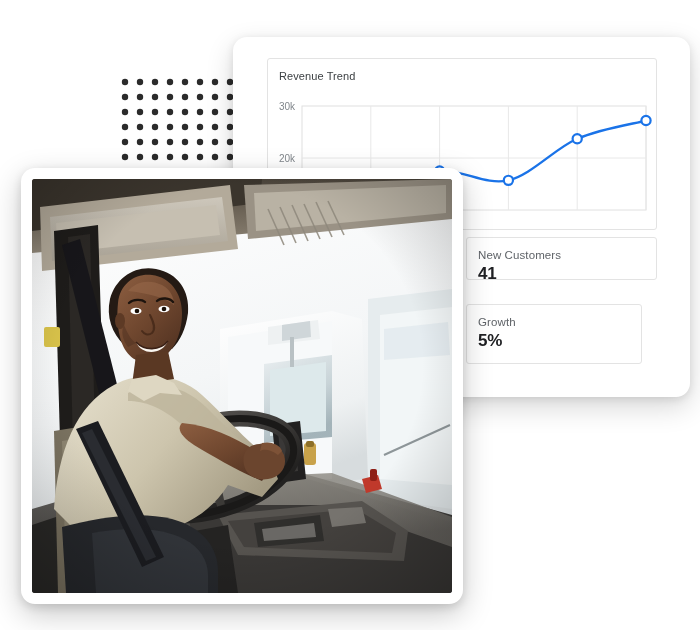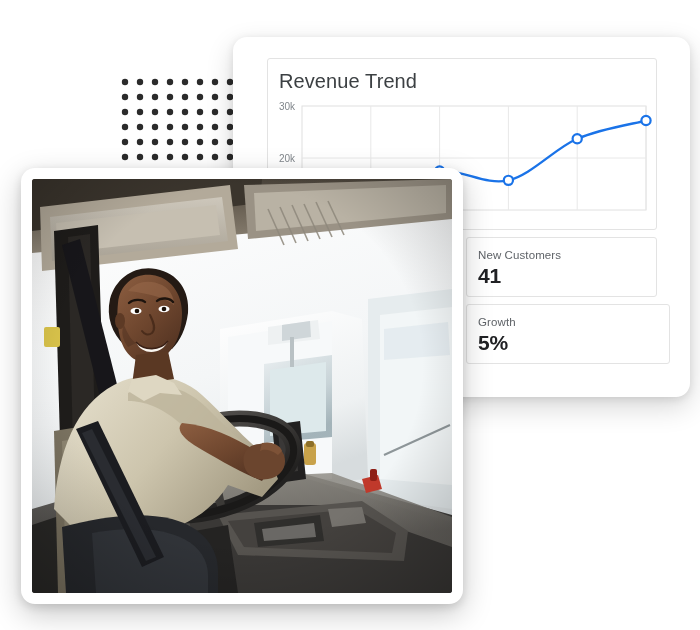--- a/index.html
+++ b/index.html
@@ -54,21 +54,21 @@
     background: #ffffff;
     border: 1px solid #e3e3e3;
     border-radius: 3px;
     box-sizing: border-box;
     z-index: 3;
   }
   #chart-title {
     position: absolute;
     left: 11px;
     top: 11px;
-    font-size: 20px;
+    font-size: 11px;
     color: #3c4043;
     letter-spacing: 0.1px;
   }
   #chart-area {
     position: absolute;
     left: 0;
     top: 0;
     width: 390px;
     height: 172px;
   }
@@ -88,30 +88,30 @@
     top: 11px;
     font-size: 11.5px;
     color: #5f6368;
     letter-spacing: 0.1px;
     white-space: nowrap;
   }
   .kpi-value {
     position: absolute;
     left: 11px;
     top: 26px;
-    font-size: 21px;
+    font-size: 17px;
     font-weight: bold;
     color: #202124;
     letter-spacing: -0.3px;
     white-space: nowrap;
   }
   #kpi-0 { left: 267px; top: 237px; width: 191px; height: 60px; }
-  #kpi-1 { left: 466px; top: 237px; width: 191px; height: 60px; }
+  #kpi-1 { left: 466px; top: 237px; width: 191px; height: 43px; }
   #kpi-2 { left: 267px; top: 304px; width: 191px; height: 60px; }
-  #kpi-3 { left: 466px; top: 304px; width: 204px; height: 60px; }
+  #kpi-3 { left: 466px; top: 304px; width: 176px; height: 60px; }
 
   
   #photo-card {
     position: absolute;
     left: 21px;
     top: 168px;
     width: 442px;
     height: 436px;
     background: #ffffff;
     border-radius: 14px;

